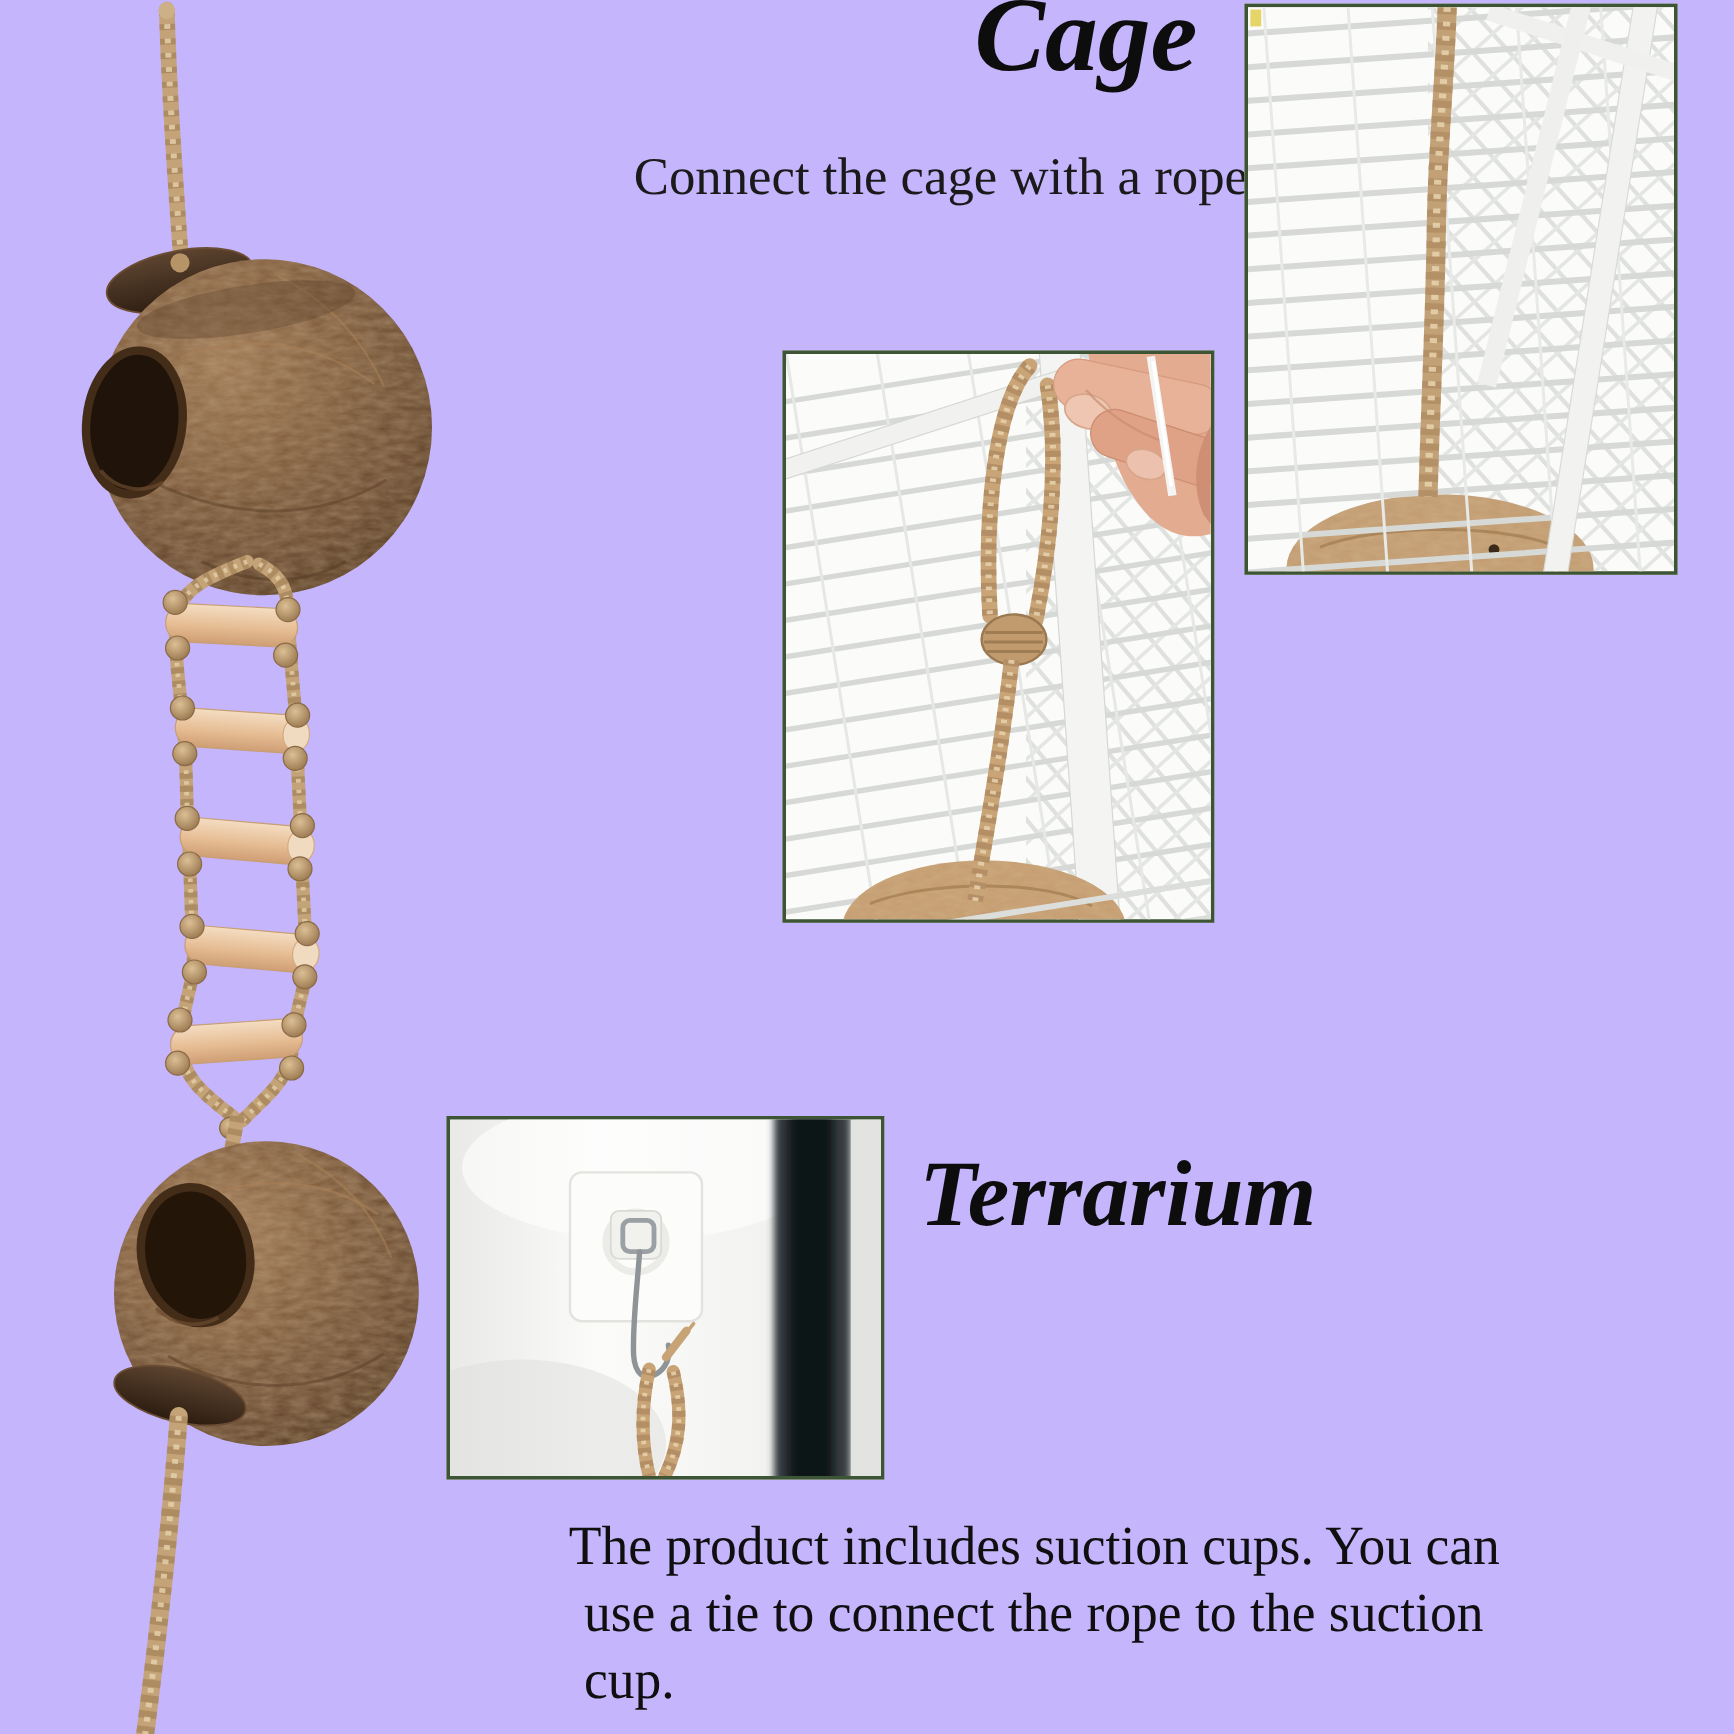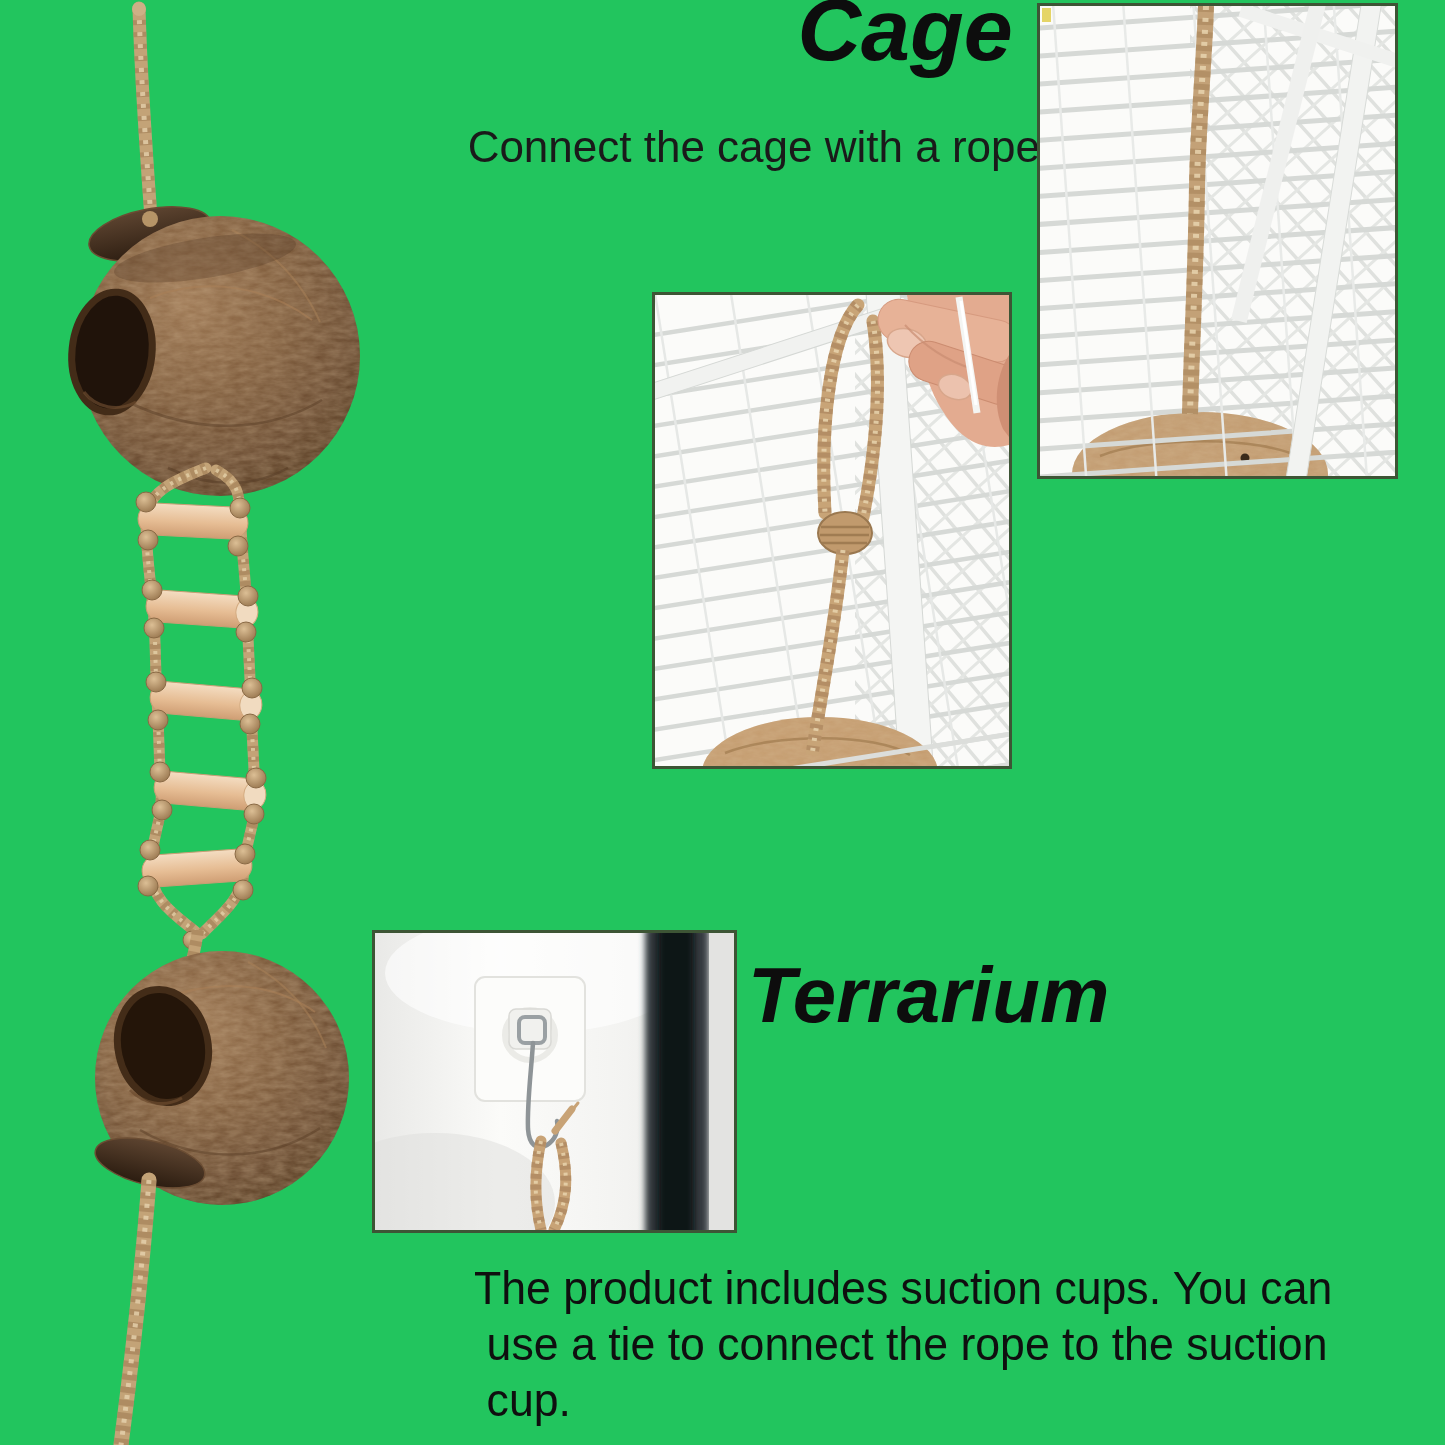--- a/index.html
+++ b/index.html
@@ -1,34 +1,34 @@
 <!DOCTYPE html>
 <html><head>
 <meta charset="utf-8">
 <style>
   html,body{margin:0;padding:0;background:#ececea;}
   .canvas{
     position:relative;width:1445px;height:1445px;overflow:hidden;
-    background:#22c55e;font-family:Liberation Sans, sans-serif;color:#111;
+    background:#c4b5fd;font-family:Liberation Serif, serif;color:#111;
   }
   .product-photo{position:absolute;left:0;top:0;}
   .inset{
     position:absolute;border:3px solid #3d5535;box-sizing:border-box;
     background:#fbfbf9;
   }
   .inset svg{display:block;width:100%;height:100%;}
   .inset-cage-zoom{left:1037px;top:3px;width:361px;height:476px;}
   .inset-cage-hand{left:652px;top:292px;width:360px;height:477px;}
   .inset-terrarium{left:372px;top:930px;width:365px;height:303px;}
   .big-title{
     position:absolute;font-style:italic;font-weight:bold;color:#0d0d0d;
     line-height:1.0;text-align:center;white-space:nowrap;
   }
   .cage-title{left:775px;top:-14px;width:260px;font-size:88px;}
-  .terrarium-title{left:748px;top:956px;width:320px;font-size:78px;}
+  .terrarium-title{left:766px;top:956px;width:320px;font-size:78px;}
   .caption{
     position:absolute;left:440px;top:122px;width:600px;text-align:right;
     font-size:44px;color:#1a1a1a;white-space:nowrap;
   }
   .note{
     position:absolute;left:474px;top:1260px;font-size:46px;line-height:56px;
     color:#0f0f0f;transform:scaleX(.97);transform-origin:left top;white-space:nowrap;
   }
   .note .cont{padding-left:13px;}
 </style>

